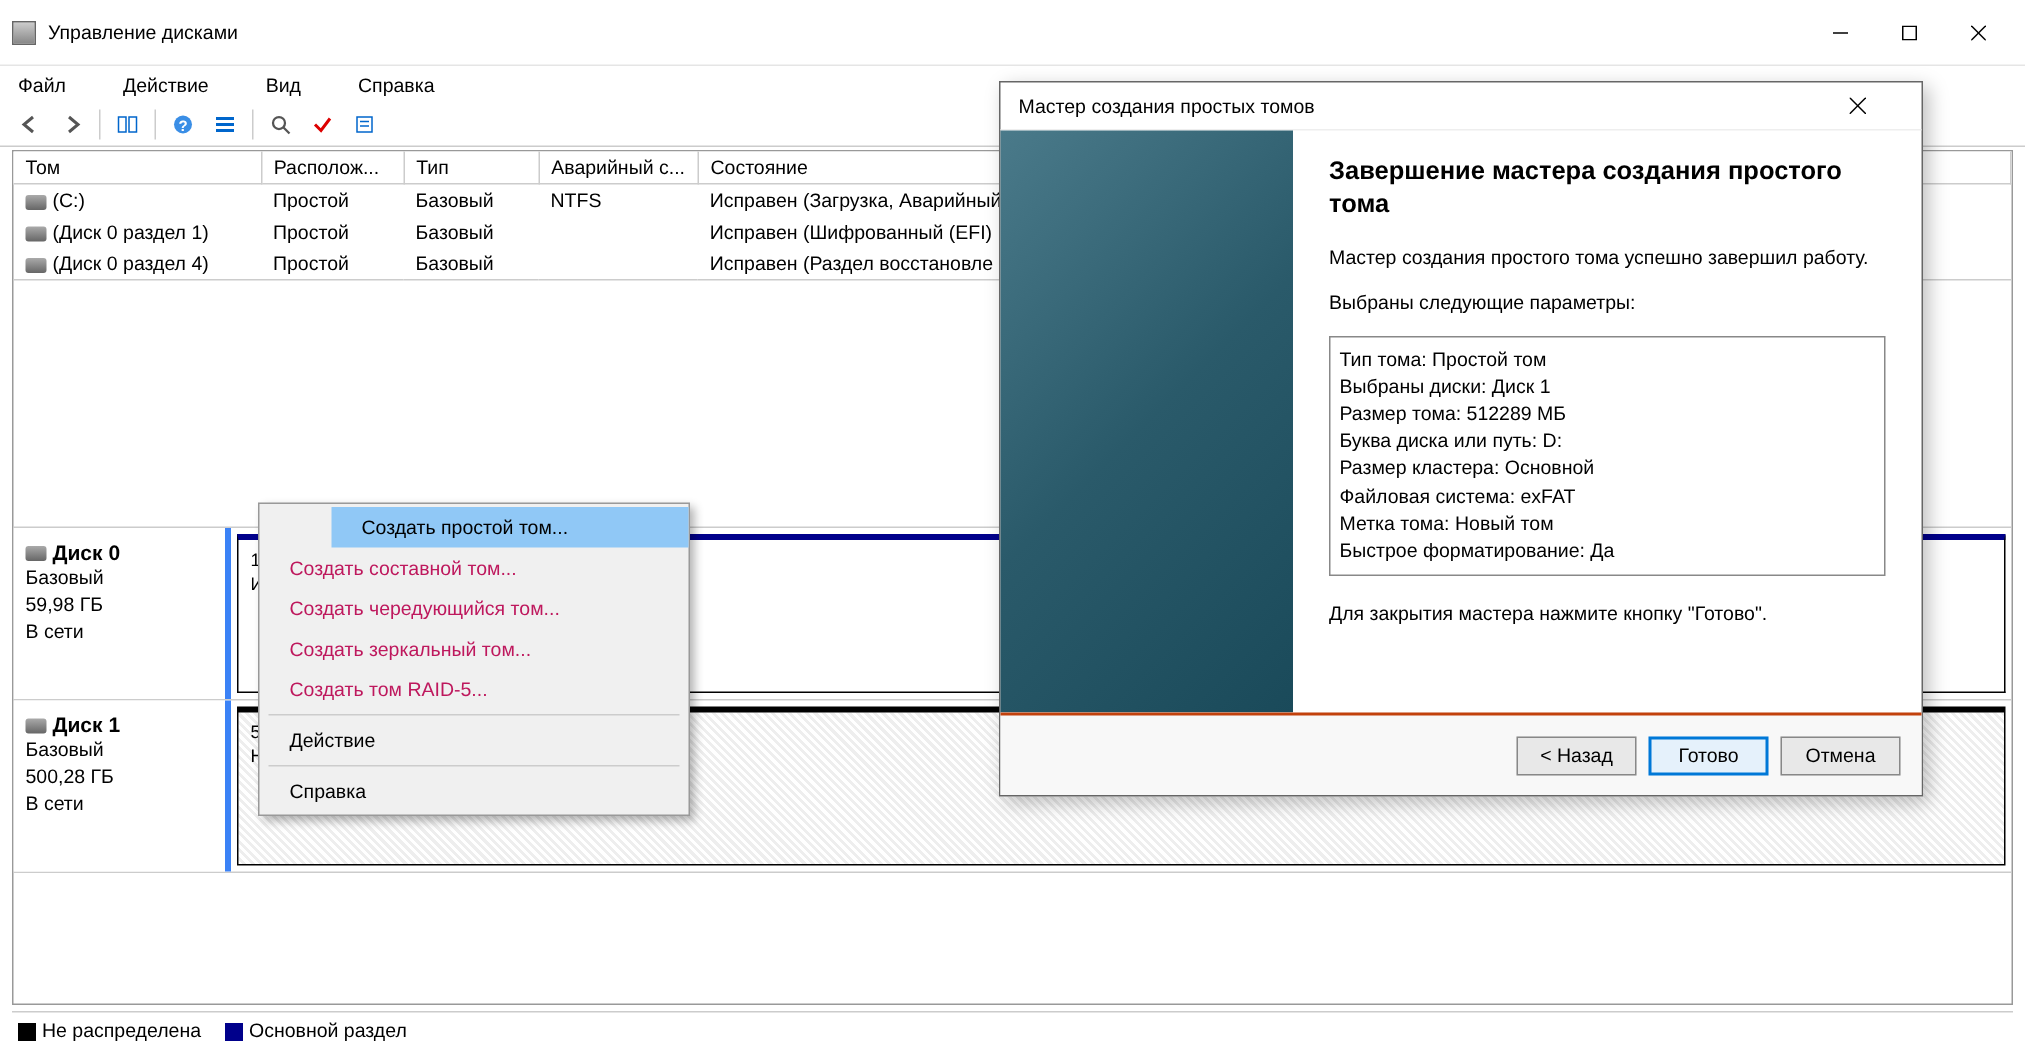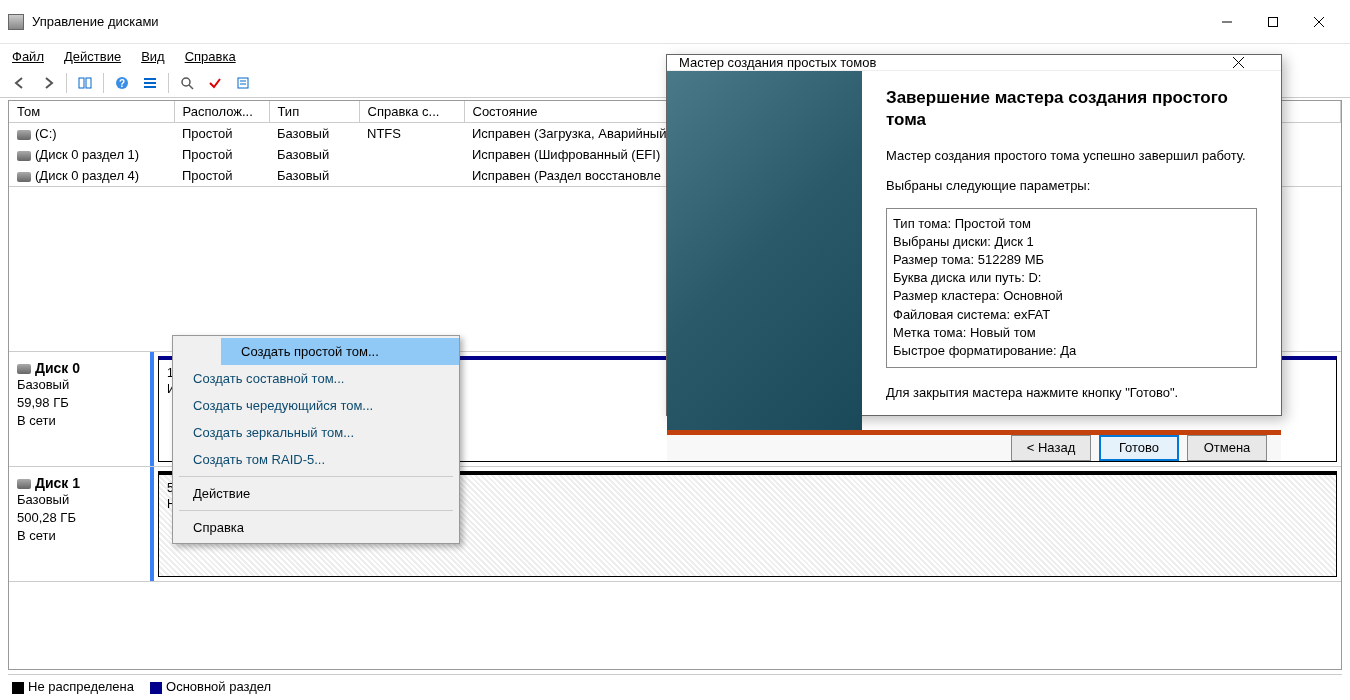--- a/index.html
+++ b/index.html
@@ -6,21 +6,21 @@
 body { background: #fff; width: 1350px; height: 700px; overflow: hidden; position: relative; font-size: 13px; color: #000; }
 
 
 .titlebar { height: 44px; display: flex; align-items: center; padding: 0 8px; border-bottom: 1px solid #e5e5e5; }
 .titlebar .icon { width: 16px; height: 16px; margin-right: 8px; background: linear-gradient(#ccc, #888); border: 1px solid #666; }
 .titlebar .title { flex: 1; font-size: 13px; }
 .winbtns { display: flex; }
 .winbtn { width: 46px; height: 32px; display: flex; align-items: center; justify-content: center; cursor: pointer; font-size: 14px; font-family: "Segoe MDL2 Assets", sans-serif; }
 
 
-.menubar { height: 24px; display: flex; align-items: center; padding: 0 8px; gap: 12px; font-size: 13px; text-decoration: underline; }
+.menubar { height: 24px; display: flex; align-items: center; padding: 0 8px; gap: 30px; font-size: 13px; }
 .menubar span { cursor: pointer; padding: 2px 4px; }
 
 
 .toolbar { height: 30px; display: flex; align-items: center; padding: 0 8px; gap: 4px; border-bottom: 1px solid #ccc; }
 .tbtn { width: 24px; height: 24px; display: flex; align-items: center; justify-content: center; border: 1px solid transparent; cursor: pointer; }
 .tsep { width: 1px; height: 20px; background: #ccc; margin: 0 2px; }
 
 
 .main { position: absolute; top: 100px; left: 8px; right: 8px; bottom: 30px; border: 1px solid #999; }
 
@@ -39,39 +39,39 @@
 .diskmap { flex: 1; display: flex; padding: 4px; gap: 0; position: relative; }
 .partition { border: 1px solid #000; padding: 6px 8px; font-size: 12px; line-height: 1.3; overflow: hidden; }
 .part-primary { border-top: 4px solid #00008B; }
 .part-unalloc { background: repeating-linear-gradient(45deg, #fff, #fff 2px, #eee 2px, #eee 4px); }
 .part-unalloc-top { border-top: 4px solid #000; }
 
 
 .ctxmenu { position: absolute; left: 172px; top: 335px; width: 288px; background: #f0f0f0; border: 1px solid #999; box-shadow: 3px 3px 6px rgba(0,0,0,0.3); z-index: 50; padding: 2px 0; }
 .ctxitem { padding: 6px 20px; font-size: 13px; cursor: pointer; }
 .ctxitem.hl { background: #90C8F6; margin-left: 48px; }
-.ctxitem.disabled { color: #0c4a6e; }
+.ctxitem.disabled { color: #be185d; }
 .ctxsep { height: 1px; background: #ccc; margin: 3px 6px; }
 
 
 .legend { position: absolute; bottom: 2px; left: 8px; right: 8px; height: 24px; display: flex; align-items: center; gap: 16px; border-top: 1px solid #ccc; padding: 0 4px; font-size: 13px; }
 .lsw { width: 12px; height: 12px; display: inline-block; margin-right: 4px; vertical-align: middle; }
 
 
-.wizard { position: absolute; left: 666px; top: 54px; width: 616px; height: 362px; background: #fff; border: 1px solid #666; box-shadow: 4px 4px 12px rgba(0,0,0,0.25); z-index: 100; display: flex; flex-direction: column; }
+.wizard { position: absolute; left: 666px; top: 54px; width: 616px; height: 477px; background: #fff; border: 1px solid #666; box-shadow: 4px 4px 12px rgba(0,0,0,0.25); z-index: 100; display: flex; flex-direction: column; }
 .wiz-title { height: 32px; display: flex; align-items: center; padding: 0 12px; font-size: 13px; border-bottom: 1px solid #eee; }
 .wiz-title span { flex: 1; }
 .wiz-close { width: 36px; text-align: center; cursor: pointer; font-size: 15px; }
 .wiz-body { flex: 1; display: flex; }
 .wiz-side { width: 195px; background: linear-gradient(135deg, #4a7a8a 0%, #2a5a6a 50%, #1a4a5a 100%); }
 .wiz-content { flex: 1; padding: 16px 24px; font-size: 13px; }
 .wiz-content h2 { font-size: 17px; font-weight: bold; margin-bottom: 16px; line-height: 1.3; }
 .wiz-content p { margin-bottom: 12px; line-height: 1.4; }
 .wiz-params { border: 1px solid #888; padding: 6px; height: 160px; overflow: auto; font-size: 13px; line-height: 1.4; margin-bottom: 16px; }
-.wiz-footer { height: 55px; border-top: 5px solid #c2410c; display: flex; align-items: center; justify-content: flex-end; gap: 8px; padding: 0 14px; background: #f8f8f8; }
+.wiz-footer { height: 55px; border-top: 2px solid #c2410c; display: flex; align-items: center; justify-content: flex-end; gap: 8px; padding: 0 14px; background: #f8f8f8; }
 .wbtn { min-width: 80px; height: 26px; border: 1px solid #888; background: #e8e8e8; font-size: 13px; cursor: pointer; padding: 0 14px; }
 .wbtn.primary { border: 2px solid #0078d7; background: #e5f1fb; }
 
 svg { display: block; }
 </style>
 </head>
 <body>
 
 <div class="titlebar">
   <div class="icon"></div>
@@ -156,21 +156,21 @@
     </div>
 </div>
 
 <div class="main">
   <table class="voltable" style="width:100%; border-collapse:collapse;">
     <thead>
       <tr>
         <th style="width:165px">Том</th>
         <th style="width:95px">Располож...</th>
         <th style="width:90px">Тип</th>
-        <th style="width:105px">Справка с...</th>
+        <th style="width:105px">Аварийный с...</th>
         <th>Состояние</th>
       </tr>
     </thead>
     <tbody id="volbody">
         <tr>
           <td><span class="diskicon"></span>(C:)</td>
           <td>Простой</td>
           <td>Базовый</td>
           <td>NTFS</td>
           <td>Исправен (Загрузка, Аварийный</td>

